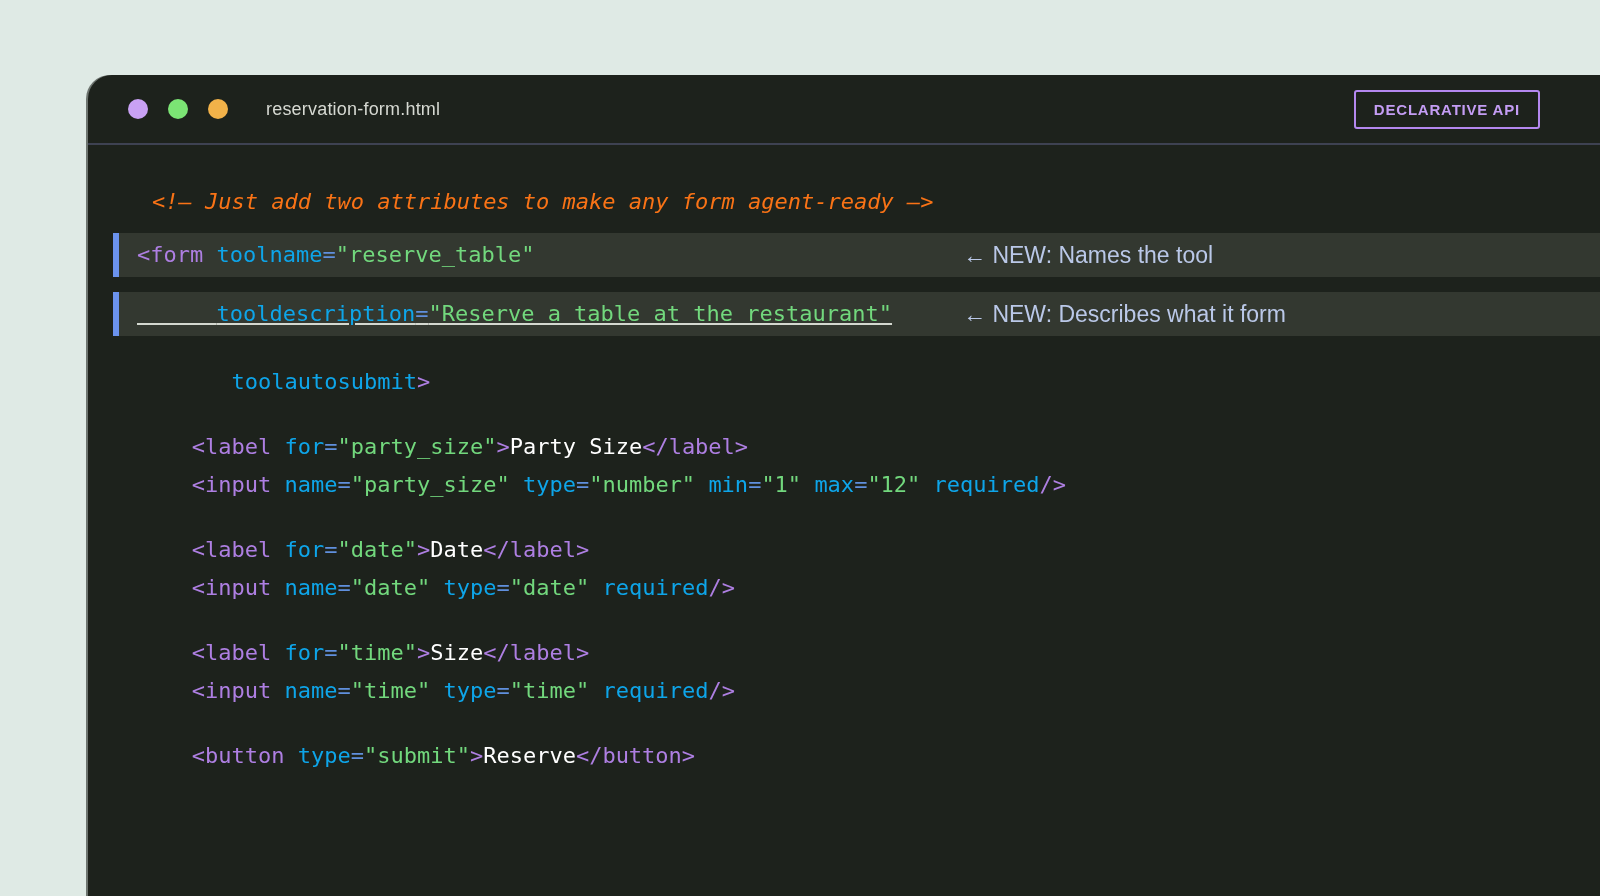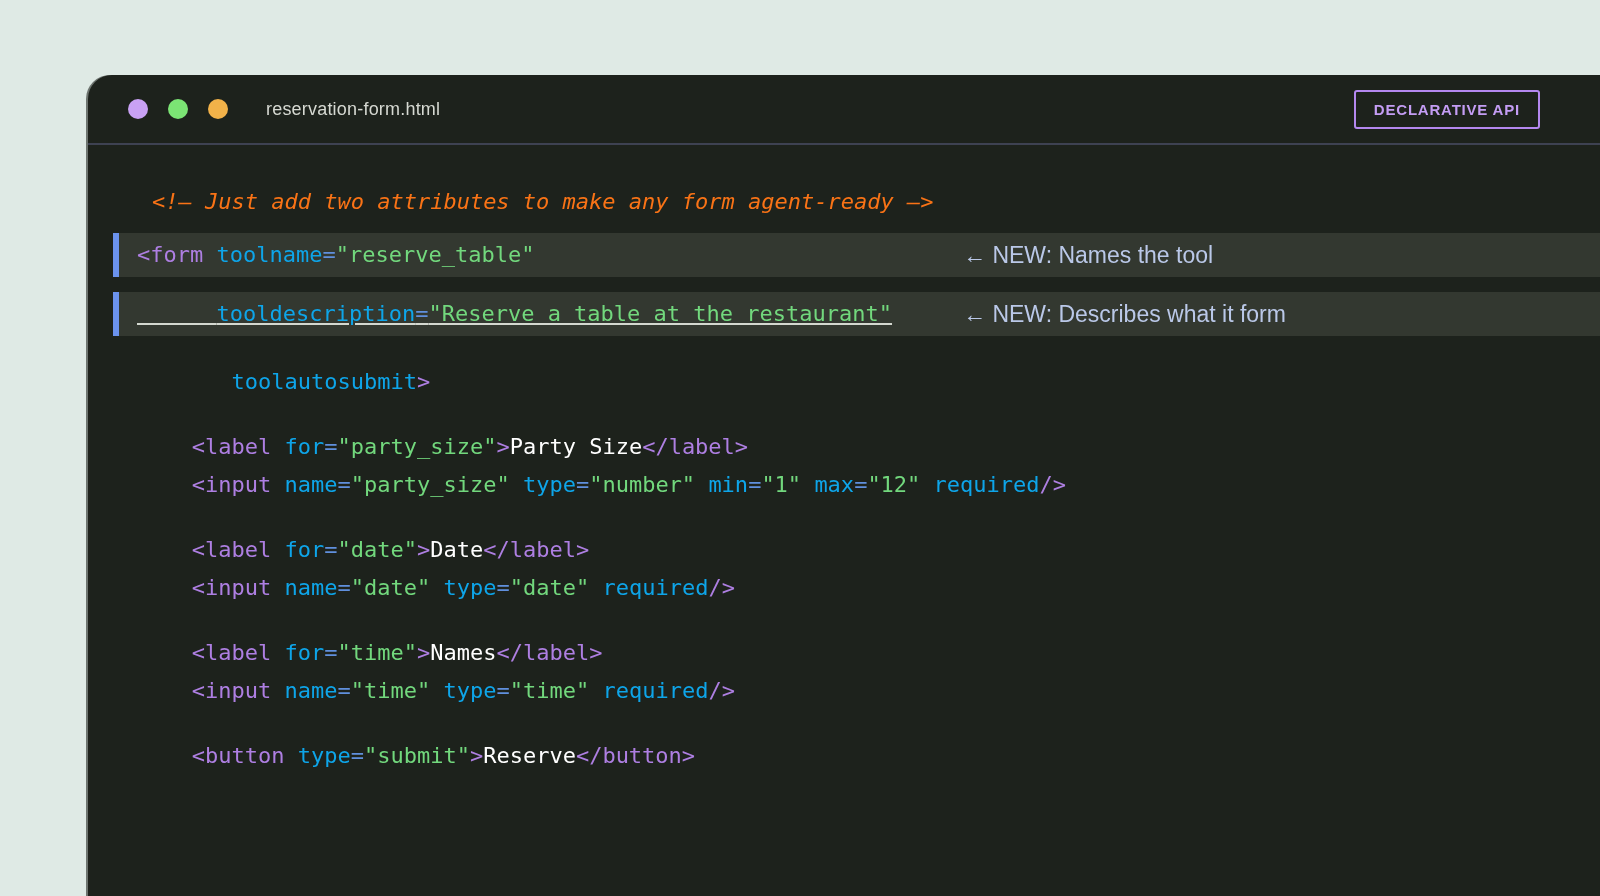--- a/index.html
+++ b/index.html
@@ -98,19 +98,19 @@
       <div class="line highlight"><span class="tok-text">      </span><span class="tok-attr">tooldescription</span><span class="tok-eq">=</span><span class="tok-str">"Reserve a table at the restaurant"</span><span class="annotation">← NEW: Describes what it form</span></div>
       <div class="line blank"></div>
       <div class="line"><span class="tok-text">      </span><span class="tok-attr">toolautosubmit</span><span class="tok-tag">&gt;</span></div>
       <div class="line blank"></div>
       <div class="line"><span class="tok-text">   </span><span class="tok-tag">&lt;label</span><span class="tok-text"> </span><span class="tok-attr">for</span><span class="tok-eq">=</span><span class="tok-str">"party_size"</span><span class="tok-tag">&gt;</span><span class="tok-text">Party Size</span><span class="tok-tag">&lt;/label&gt;</span></div>
       <div class="line"><span class="tok-text">   </span><span class="tok-tag">&lt;input</span><span class="tok-text"> </span><span class="tok-attr">name</span><span class="tok-eq">=</span><span class="tok-str">"party_size"</span><span class="tok-text"> </span><span class="tok-attr">type</span><span class="tok-eq">=</span><span class="tok-str">"number"</span><span class="tok-text"> </span><span class="tok-attr">min</span><span class="tok-eq">=</span><span class="tok-str">"1"</span><span class="tok-text"> </span><span class="tok-attr">max</span><span class="tok-eq">=</span><span class="tok-str">"12"</span><span class="tok-text"> </span><span class="tok-attr">required</span><span class="tok-tag">/&gt;</span></div>
       <div class="line blank"></div>
       <div class="line"><span class="tok-text">   </span><span class="tok-tag">&lt;label</span><span class="tok-text"> </span><span class="tok-attr">for</span><span class="tok-eq">=</span><span class="tok-str">"date"</span><span class="tok-tag">&gt;</span><span class="tok-text">Date</span><span class="tok-tag">&lt;/label&gt;</span></div>
       <div class="line"><span class="tok-text">   </span><span class="tok-tag">&lt;input</span><span class="tok-text"> </span><span class="tok-attr">name</span><span class="tok-eq">=</span><span class="tok-str">"date"</span><span class="tok-text"> </span><span class="tok-attr">type</span><span class="tok-eq">=</span><span class="tok-str">"date"</span><span class="tok-text"> </span><span class="tok-attr">required</span><span class="tok-tag">/&gt;</span></div>
       <div class="line blank"></div>
-      <div class="line"><span class="tok-text">   </span><span class="tok-tag">&lt;label</span><span class="tok-text"> </span><span class="tok-attr">for</span><span class="tok-eq">=</span><span class="tok-str">"time"</span><span class="tok-tag">&gt;</span><span class="tok-text">Names</span><span class="tok-tag">&lt;/label&gt;</span></div>
+      <div class="line"><span class="tok-text">   </span><span class="tok-tag">&lt;label</span><span class="tok-text"> </span><span class="tok-attr">for</span><span class="tok-eq">=</span><span class="tok-str">"time"</span><span class="tok-tag">&gt;</span><span class="tok-text">Size</span><span class="tok-tag">&lt;/label&gt;</span></div>
       <div class="line"><span class="tok-text">   </span><span class="tok-tag">&lt;input</span><span class="tok-text"> </span><span class="tok-attr">name</span><span class="tok-eq">=</span><span class="tok-str">"time"</span><span class="tok-text"> </span><span class="tok-attr">type</span><span class="tok-eq">=</span><span class="tok-str">"time"</span><span class="tok-text"> </span><span class="tok-attr">required</span><span class="tok-tag">/&gt;</span></div>
       <div class="line blank"></div>
       <div class="line"><span class="tok-text">   </span><span class="tok-tag">&lt;button</span><span class="tok-text"> </span><span class="tok-attr">type</span><span class="tok-eq">=</span><span class="tok-str">"submit"</span><span class="tok-tag">&gt;</span><span class="tok-text">Reserve</span><span class="tok-tag">&lt;/button&gt;</span></div>
       <div class="line blank"></div>
     </div>
 </div>
 
 </body></html>

